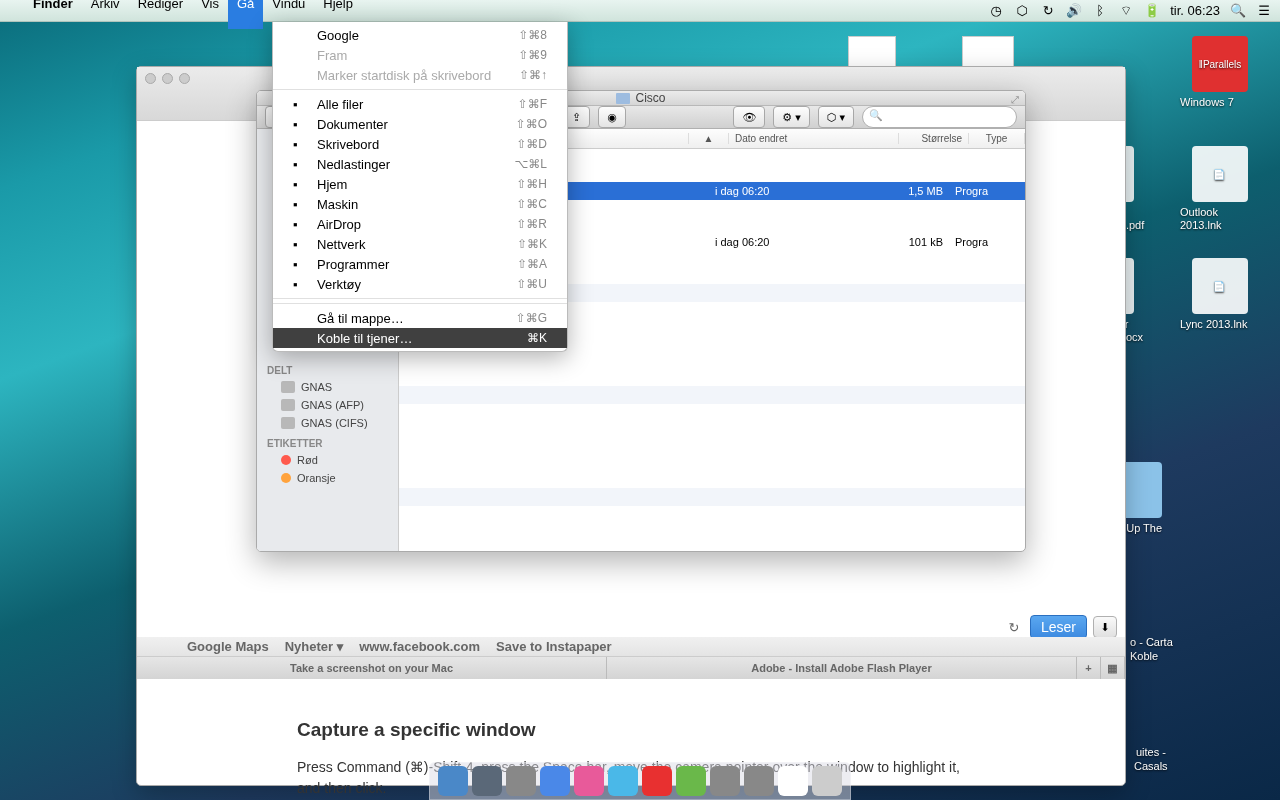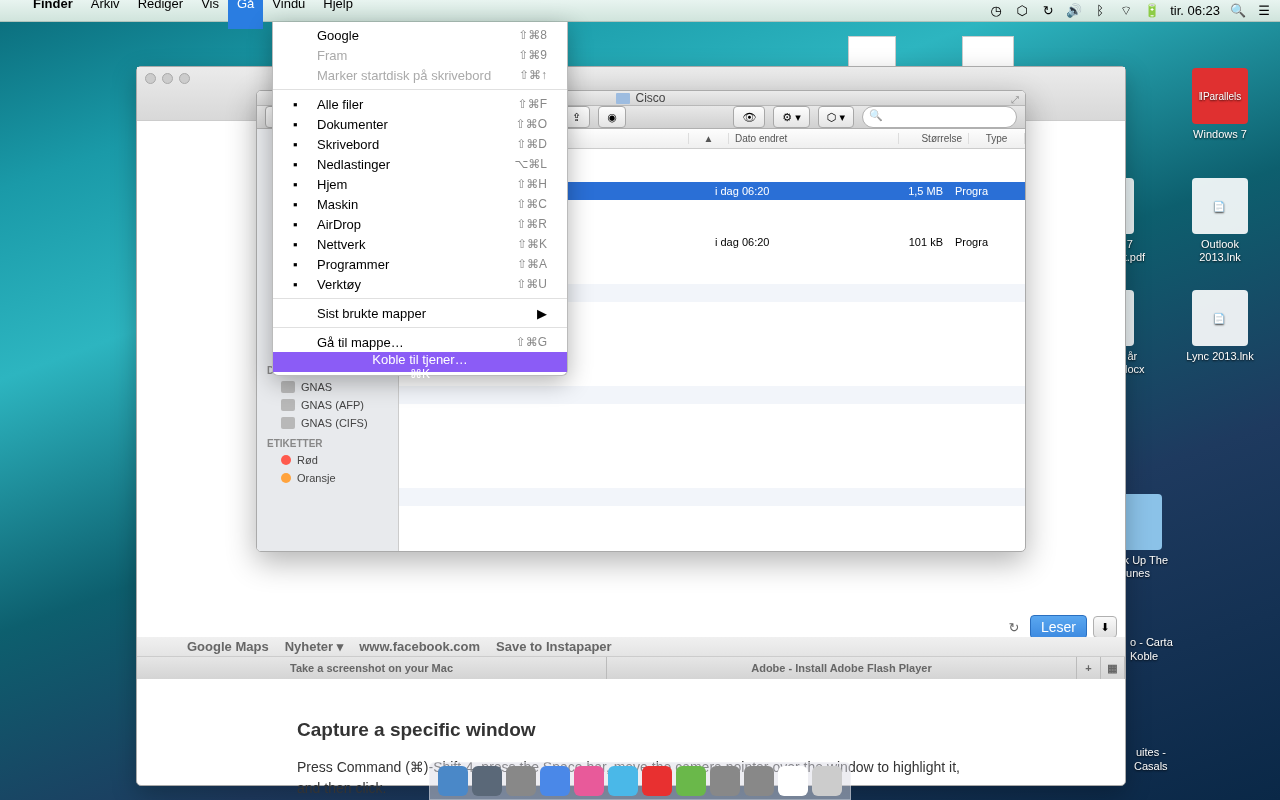--- a/index.html
+++ b/index.html
@@ -11,21 +11,21 @@
 .menubar .mitem { padding: 0 9px; height: 36px; line-height: 22px; cursor: default; }
 .menubar .mitem.bold { font-weight: bold; }
 .menubar .mitem.active { background: #2a7de1; color: #fff; }
 .menubar .right { margin-left: auto; display: flex; align-items: center; padding-right: 8px; gap: 10px; }
 .menubar .right span { font-size: 13px; }
 .statusicon { width: 16px; height: 16px; display: inline-flex; align-items: center; justify-content: center; }
 
 
 .dropdown { position: absolute; top: 22px; left: 272px; width: 296px; background: #fff; border: 1px solid #bbb; border-top: none; box-shadow: 0 6px 24px rgba(0,0,0,0.3); z-index: 200; font-size: 13px; padding: 3px 0; border-radius: 0 0 6px 6px; }
 .dropdown .row { display: flex; align-items: center; height: 20px; padding: 0 20px; }
-.dropdown .row.hover { background: #8b5cf6; color: #fff; flex-direction: column; }
+.dropdown .row.hover { background: #404040; color: #fff; }
 .dropdown .row.disabled { color: #aaa; }
 .dropdown .row .icon { width: 18px; margin-right: 6px; display: inline-flex; }
 .dropdown .row .label { flex: 1; }
 .dropdown .row .sc { color: #888; font-size: 12px; }
 .dropdown .row.hover .sc { color: #fff; }
 .dropdown .sep { height: 1px; background: #e0e0e0; margin: 4px 0; }
 .dropdown .row .sub { margin-left: auto; }
 
 
 .finder { position: absolute; top: 90px; left: 256px; width: 770px; height: 462px; background: #fff; border: 1px solid #aaa; border-radius: 5px; box-shadow: 0 10px 30px rgba(0,0,0,0.3); z-index: 50; display: flex; flex-direction: column; overflow: hidden; }
@@ -66,21 +66,21 @@
 .safari .stab.ov { flex: 0 0 24px; }
 .safari .scontent { position: absolute; top: 612px; left: 0; right: 0; bottom: 0; padding: 40px 160px; color: #333; }
 .safari .scontent h2 { font-size: 19px; font-weight: bold; margin-bottom: 16px; }
 .safari .scontent p { font-size: 14px; line-height: 1.5; }
 .safari .urlbar-right { position: absolute; top: 548px; right: 8px; display: flex; align-items: center; gap: 6px; }
 .safari .leserbtn { background: linear-gradient(#5aa7f0,#3d8ae0); color: #fff; padding: 3px 10px; border-radius: 4px; font-size: 14px; border: 1px solid #2a6fc0; }
 .safari .reloadbtn { width: 20px; height: 20px; display: flex; align-items: center; justify-content: center; font-size: 13px; color: #666; }
 .safari .dlbtn { width: 24px; height: 22px; background: linear-gradient(#fafafa,#e0e0e0); border: 1px solid #b0b0b0; border-radius: 4px; display: flex; align-items: center; justify-content: center; font-size: 11px; }
 
 
-.deskicon { position: absolute; width: 80px; text-align: center; color: #fff; font-size: 11px; text-shadow: 0 1px 2px rgba(0,0,0,0.8); z-index: 10; margin-top: 32px; }
+.deskicon { position: absolute; width: 80px; color: #fff; font-size: 11px; text-shadow: 0 1px 2px rgba(0,0,0,0.8); z-index: 10; }
 .deskicon .iicon { width: 56px; height: 56px; margin: 0 auto 4px; background: rgba(255,255,255,0.9); border-radius: 4px; display: flex; align-items: center; justify-content: center; font-size: 10px; color: #333; }
 .deskicon .iicon.folder { background: #8bc2e8; border-radius: 4px; }
 .deskicon .iicon.parallels { background: #e03030; color: #fff; }
 .deskicon .label { line-height: 1.2; }
 
 
 .sidetext { position: absolute; color: #fff; font-size: 11px; text-shadow: 0 1px 2px rgba(0,0,0,0.8); z-index: 15; text-align: center; }
 
 
 .dock { position: absolute; bottom: 0; left: 50%; transform: translateX(-50%); height: 38px; background: rgba(220,220,230,0.5); border-radius: 6px 6px 0 0; display: flex; align-items: center; padding: 0 8px; gap: 4px; z-index: 30; border: 1px solid rgba(255,255,255,0.3); }
@@ -173,25 +173,20 @@
       <span class="icon">▪</span>
       <span class="label">Programmer</span>
       <span class="sc">⇧⌘A</span>
     </div>
     <div class="row">
       <span class="icon">▪</span>
       <span class="label">Verktøy</span>
       <span class="sc">⇧⌘U</span>
     </div>
     <div class="sep"></div>
-    <div class="row">
-      <span class="icon"></span>
-      <span class="label">Sist brukte mapper</span>
-      <span class="sub">▶</span>
-    </div>
     <div class="sep"></div>
     <div class="row">
       <span class="icon"></span>
       <span class="label">Gå til mappe…</span>
       <span class="sc">⇧⌘G</span>
     </div>
     <div class="row hover">
       <span class="icon"></span>
       <span class="label">Koble til tjener…</span>
       <span class="sc">⌘K</span>

